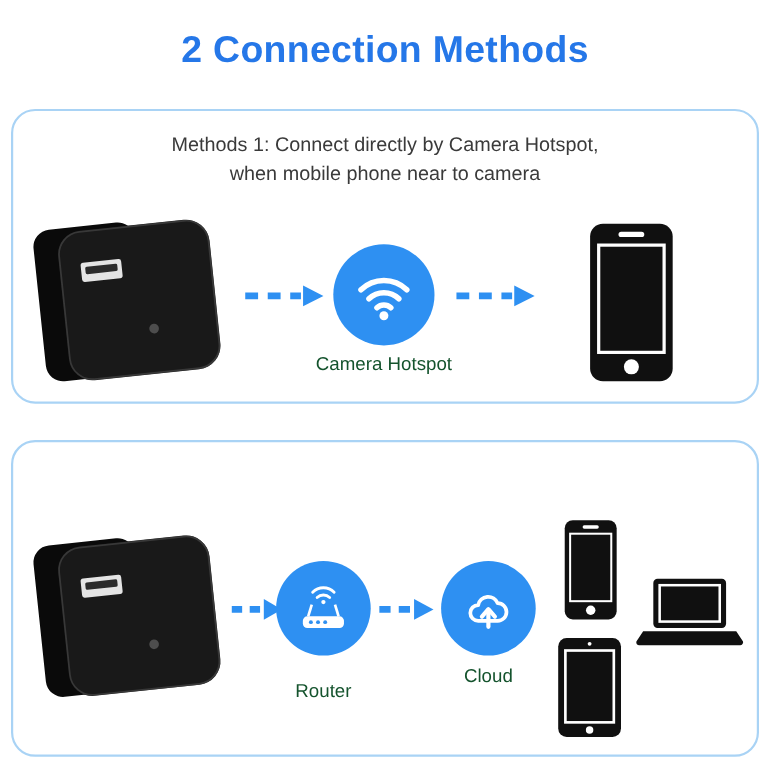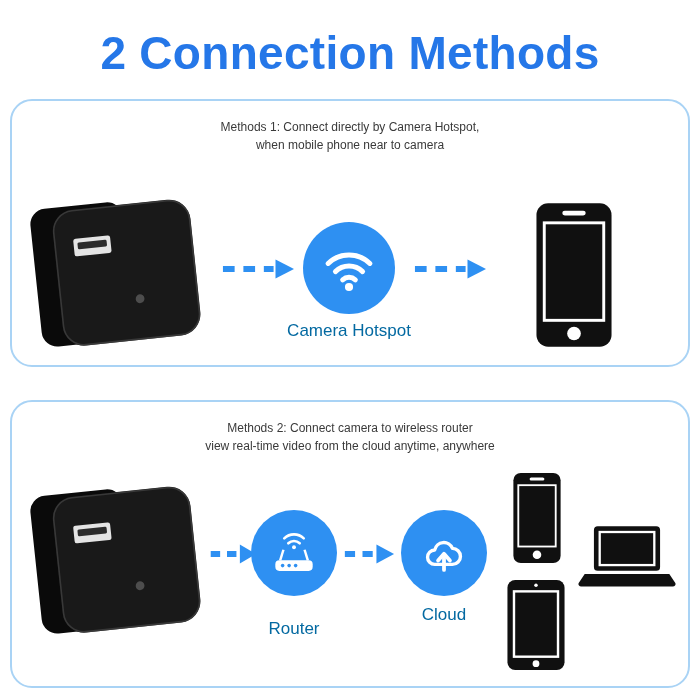--- a/index.html
+++ b/index.html
@@ -3,34 +3,34 @@
 <meta charset="utf-8">
 <style>
   * { margin:0; padding:0; box-sizing:border-box; }
   html,body { background:#ffffff; }
   body { font-family:"Liberation Sans", sans-serif; }
 
   .page { position:relative; width:700px; height:700px; background:#fff; overflow:hidden; margin:0 auto; }
 
   .title {
     position:absolute; top:26px; left:0; width:100%;
-    text-align:center; font-size:46px; font-weight:700;
+    text-align:center; font-size:34px; font-weight:700;
     letter-spacing:.3px; color:var(--title-blue,#2577E8);
   }
 
   .panel {
     position:absolute; left:10px; width:680px; background:#fff;
     border:2px solid var(--panel-border,#A9D3F5); border-radius:22px;
   }
   .panel-1 { top:99px;  height:268px; }
   .panel-2 { top:400px; height:288px; }
 
   .heading {
     position:absolute; top:17px; left:0; width:100%;
-    text-align:center; font-size:12px; line-height:1.5;
+    text-align:center; font-size:18px; line-height:1.5;
     color:var(--text-dark,#3A3A3A);
   }
 
   .charger { position:absolute; width:195px; height:178px; }
   .panel-1 .charger { left:6px; top:78px; }
   .panel-2 .charger { left:6px; top:64px; }
   .charger svg { display:block; width:100%; height:100%; }
 
   .arrow { position:absolute; color:var(--accent-blue,#2E90F2); }
   .arrow svg { display:block; width:100%; height:100%; }
@@ -44,21 +44,21 @@
     background:var(--accent-blue,#2E90F2);
     display:flex; align-items:center; justify-content:center;
   }
   .circle-wifi   { width:92px; height:92px; left:291px; top:121px; }
   .circle-router { width:86px; height:86px; left:239px; top:108px; }
   .circle-cloud  { width:86px; height:86px; left:389px; top:108px; }
   .icon-circle .icon { display:block; line-height:0; }
 
   .node-label {
     position:absolute; text-align:center;
-    font-size:17px; color:#0369a1;
+    font-size:17px; color:#14532d;
   }
   .hotspot-label { left:237px; width:200px; top:220px; }
   .router-label  { left:222px; width:120px; top:217px; }
   .cloud-label   { left:372px; width:120px; top:203px;text-align:center; }
 
   .device { position:absolute; }
   .device svg { display:block; width:100%; height:100%; }
   .phone-large   { left:523px; top:100px; width:78px;  height:148px; }
   .device-phone  { left:498px; top:70px;  width:54px;  height:92px; }
   .device-laptop { left:565px; top:118px; width:100px; height:74px; }
@@ -127,24 +127,20 @@
         <rect x="11" y="23" width="58" height="97" fill="#101010"></rect>
         <rect x="28" y="9" width="24" height="5" rx="2.5" fill="#ffffff"></rect>
         <circle cx="40" cy="135" r="7" fill="#ffffff"></circle>
       </svg>
     </div>
 
   </section>
 
   <section class="panel panel-2">
 
-    <p class="heading">
-      <span>Methods 2: Connect camera to wireless router</span><br>
-      <span>view real-time video from the cloud anytime, anywhere</span>
-    </p>
 
     <div class="charger">
       <svg viewBox="0 0 200 180" aria-hidden="true">
         <g transform="rotate(-6 100 92)">
           <rect x="18" y="22" width="95" height="142" rx="16" fill="#0a0a0a"></rect>
           <rect x="40" y="26" width="142" height="140" rx="22" fill="#191919"></rect>
           <rect x="41" y="27" width="140" height="138" rx="21" fill="none" stroke="#404040" stroke-width="1.6" opacity="0.8"></rect>
           <rect x="60" y="56" width="38" height="18" rx="2.5" fill="#e4e4e4"></rect>
           <rect x="64" y="60" width="30" height="7" rx="1.5" fill="#2b2b2b"></rect>
           <circle cx="122" cy="124" r="4.5" fill="#4d4d4d"></circle>

